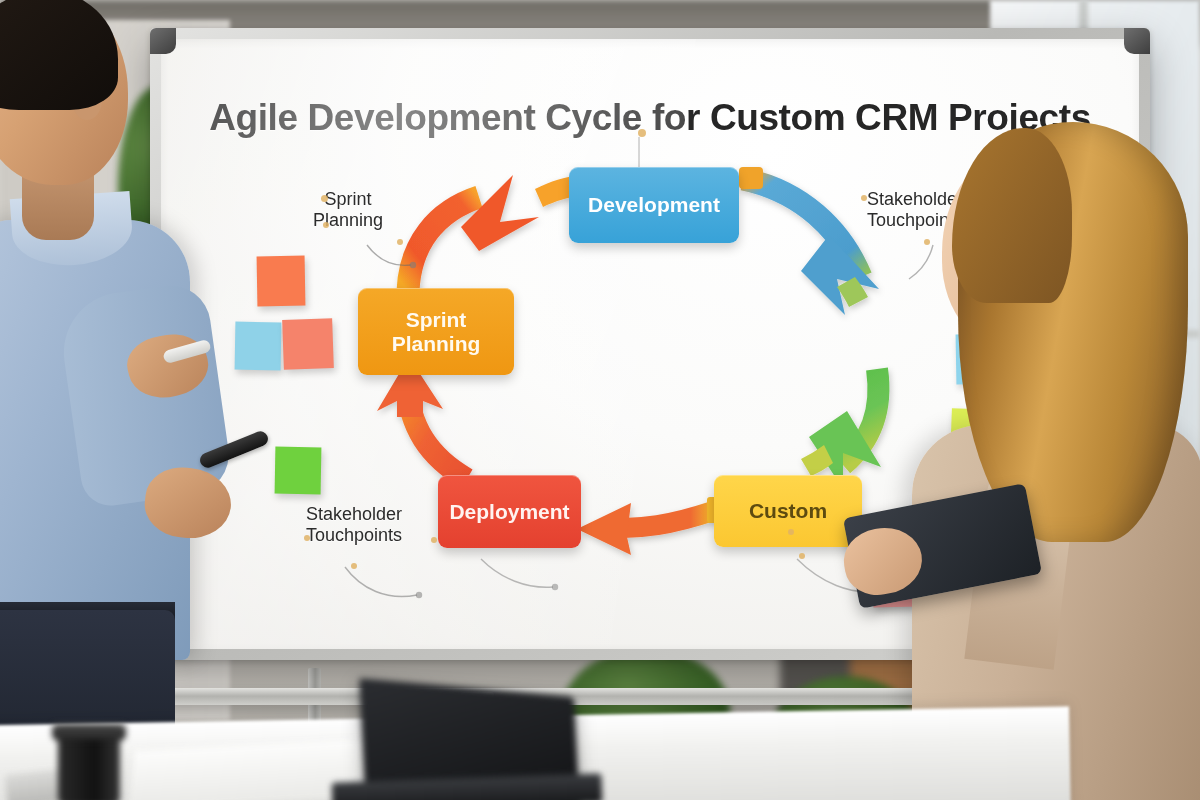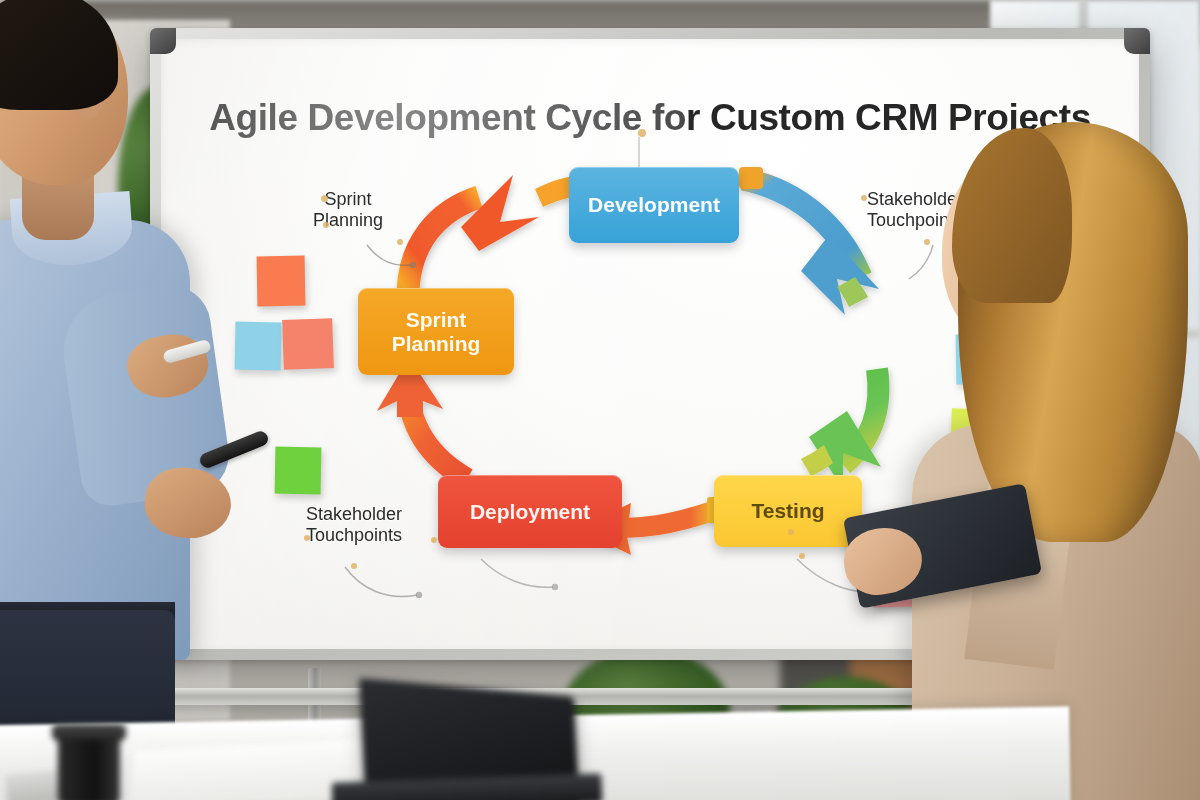--- a/index.html
+++ b/index.html
@@ -134,21 +134,21 @@
     left: 623px; top: 250px; width: 155px; height: 78px;
     background: linear-gradient(to bottom, #74cb5c, #55bf45);
     color: #f4fff0; font-size: 21px;
   }
   #node-review {
     left: 553px; top: 436px; width: 148px; height: 72px;
     background: linear-gradient(to bottom, #ffd64a, #fbc731);
     color: #5d4b10; font-size: 21px;
   }
   #node-deployment {
-    left: 277px; top: 436px; width: 184px; height: 73px;
+    left: 277px; top: 436px; width: 143px; height: 73px;
     background: linear-gradient(to bottom, #f0553f, #e4412f);
     color: #fff3f0; font-size: 21px;
   }
   #node-sprint-planning {
     left: 197px; top: 249px; width: 156px; height: 87px;
     background: linear-gradient(to bottom, #f5a827, #ef9712);
     color: #fffaf0; font-size: 21px;
   }
 
   .arrows { position: absolute; inset: 0; z-index: 2; }
@@ -463,21 +463,21 @@
             <rect x="546" y="458" width="16" height="26" rx="3" fill="#f0b52c"></rect>
           </g>
 
           <g filter="url(#softShadow)">
             <path d="M306,440 C268,418 248,388 246,344" fill="none" stroke="url(#gradDepSprint)" stroke-width="22" stroke-linecap="butt"></path>
             <path d="M216,372 L248,318 L282,370 L262,362 L262,378 L236,378 L236,362 Z" fill="#ef6234"></path>
           </g>
         </svg>
 
         <div class="node" id="node-development">Development</div>
-        <div class="node" id="node-review">Testing</div>
+        <div class="node" id="node-review">Custom</div>
         <div class="node" id="node-deployment">Deployment</div>
         <div class="node" id="node-sprint-planning">
           <span style="display:block">
             <span>Sprint</span><br>
             <span>Planning</span>
           </span>
         </div>
 
         <div class="annotation" id="annot-sprint-planning">
           <span>Sprint</span><br>

